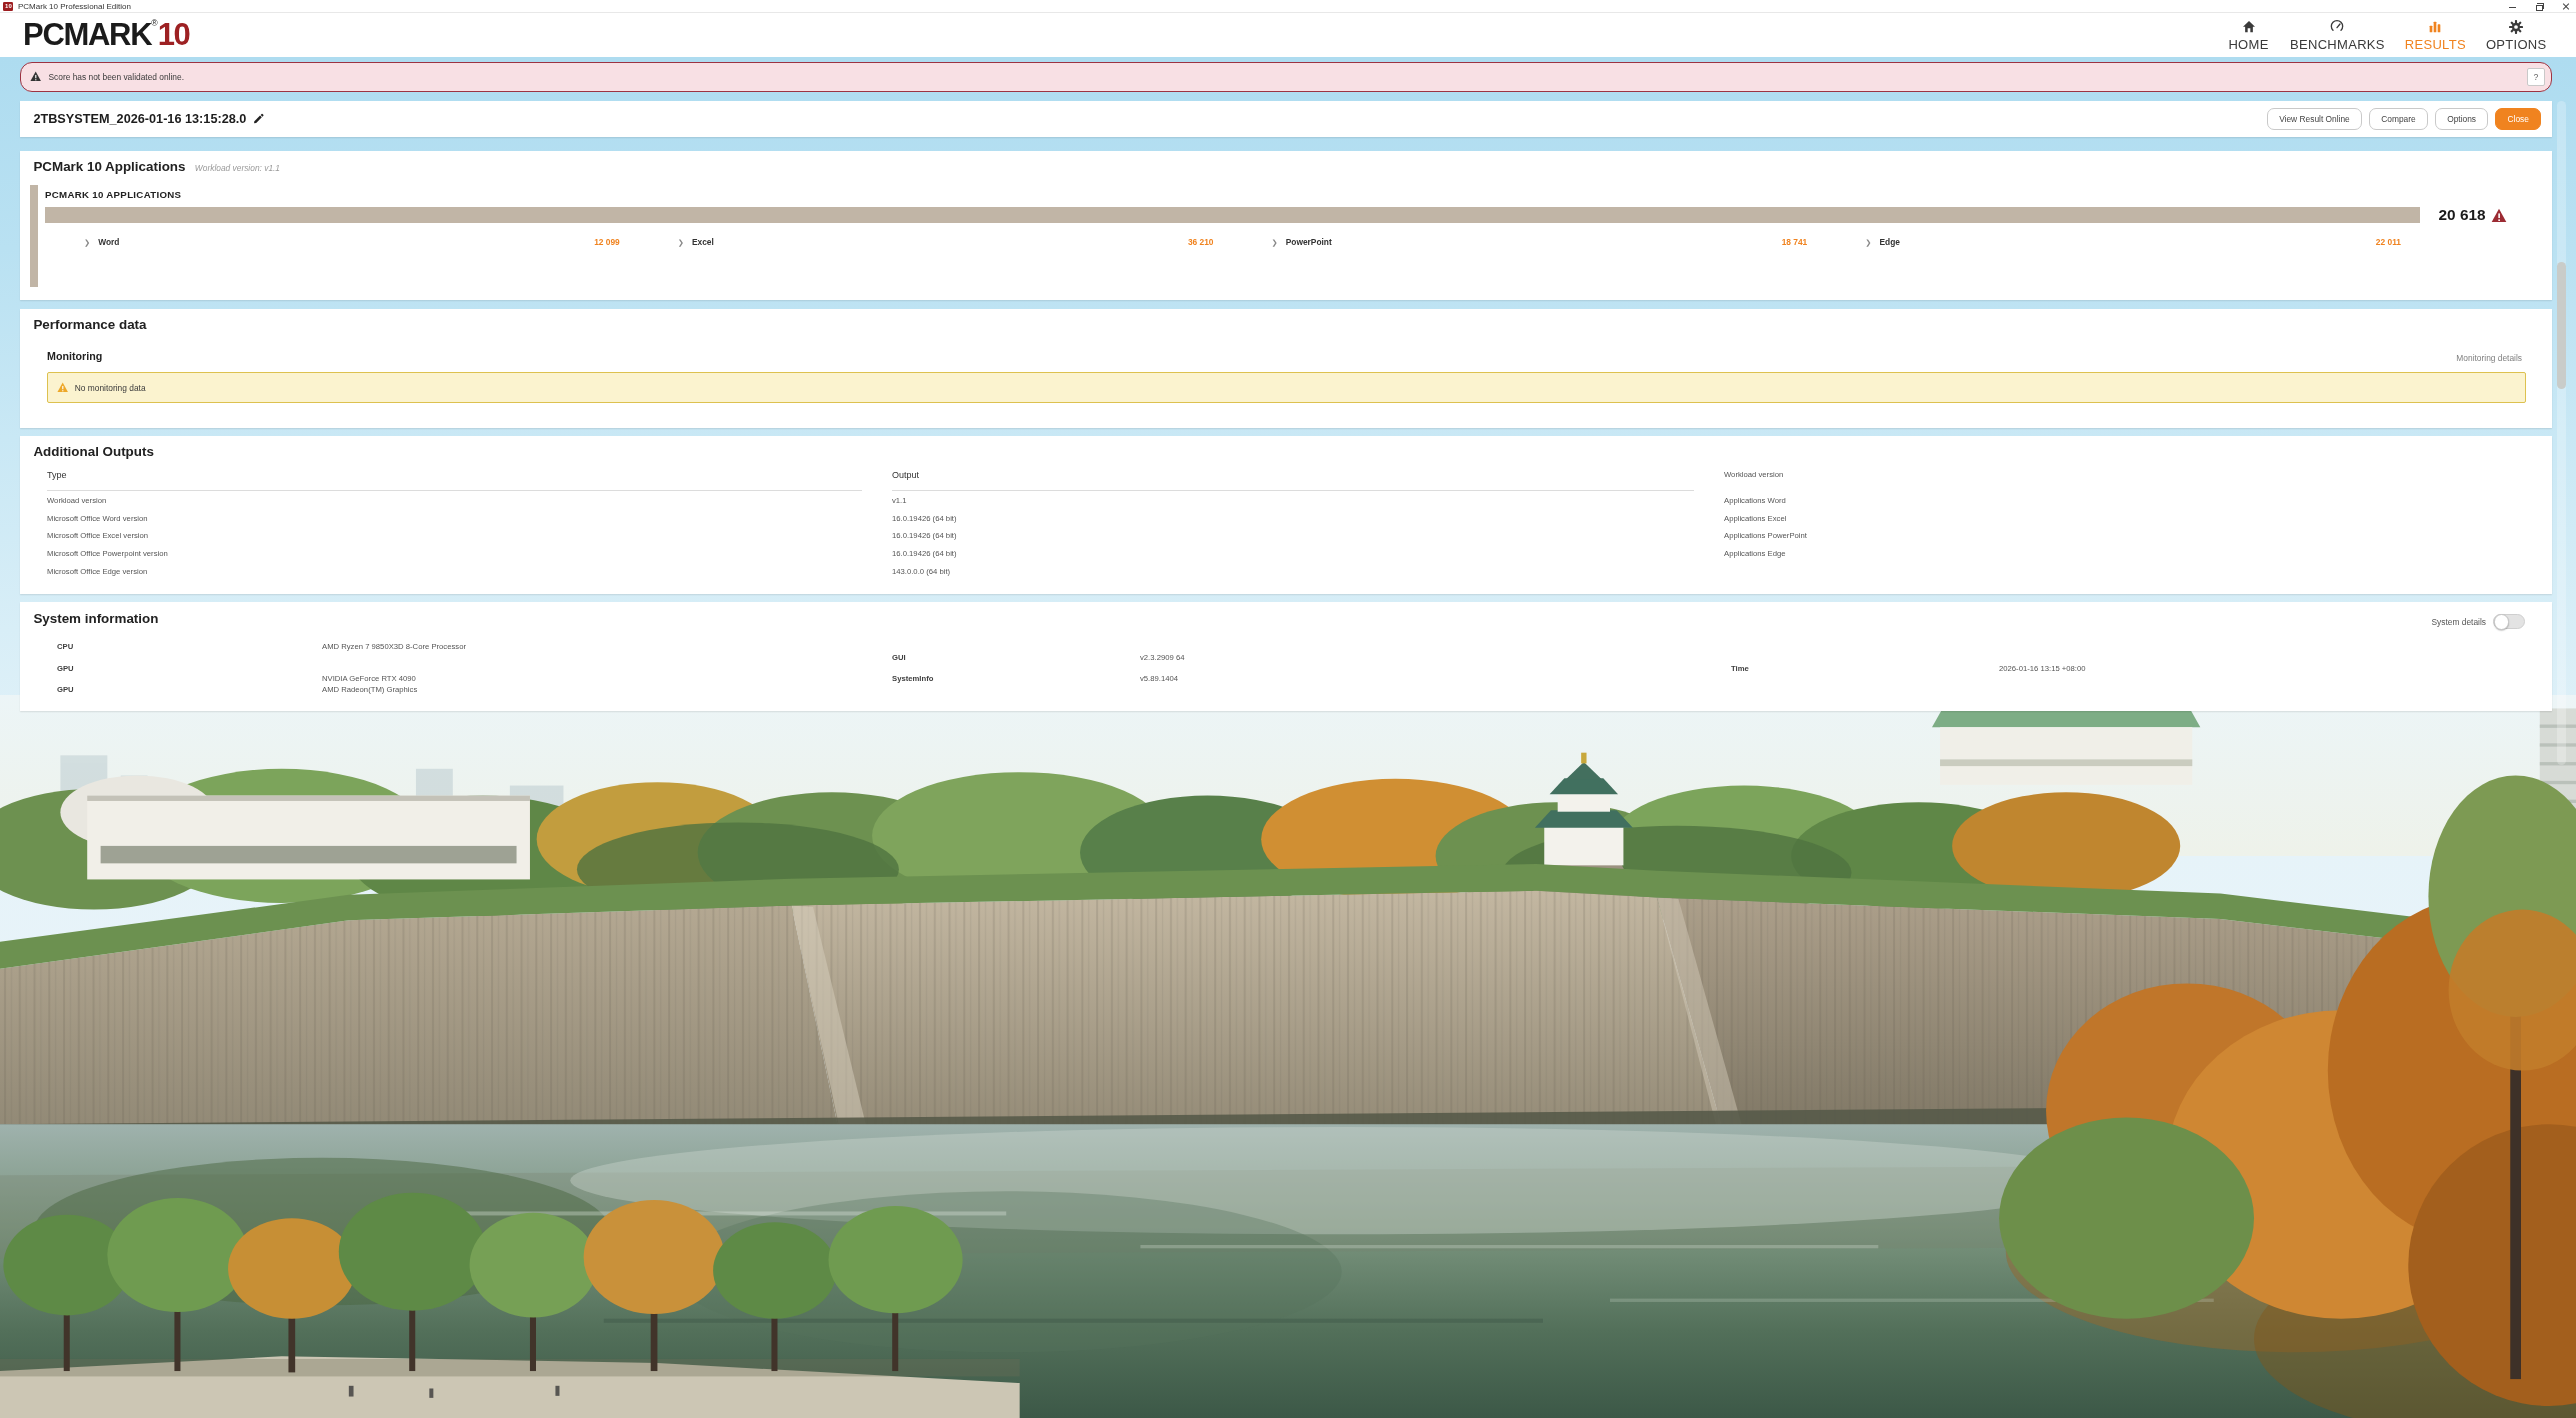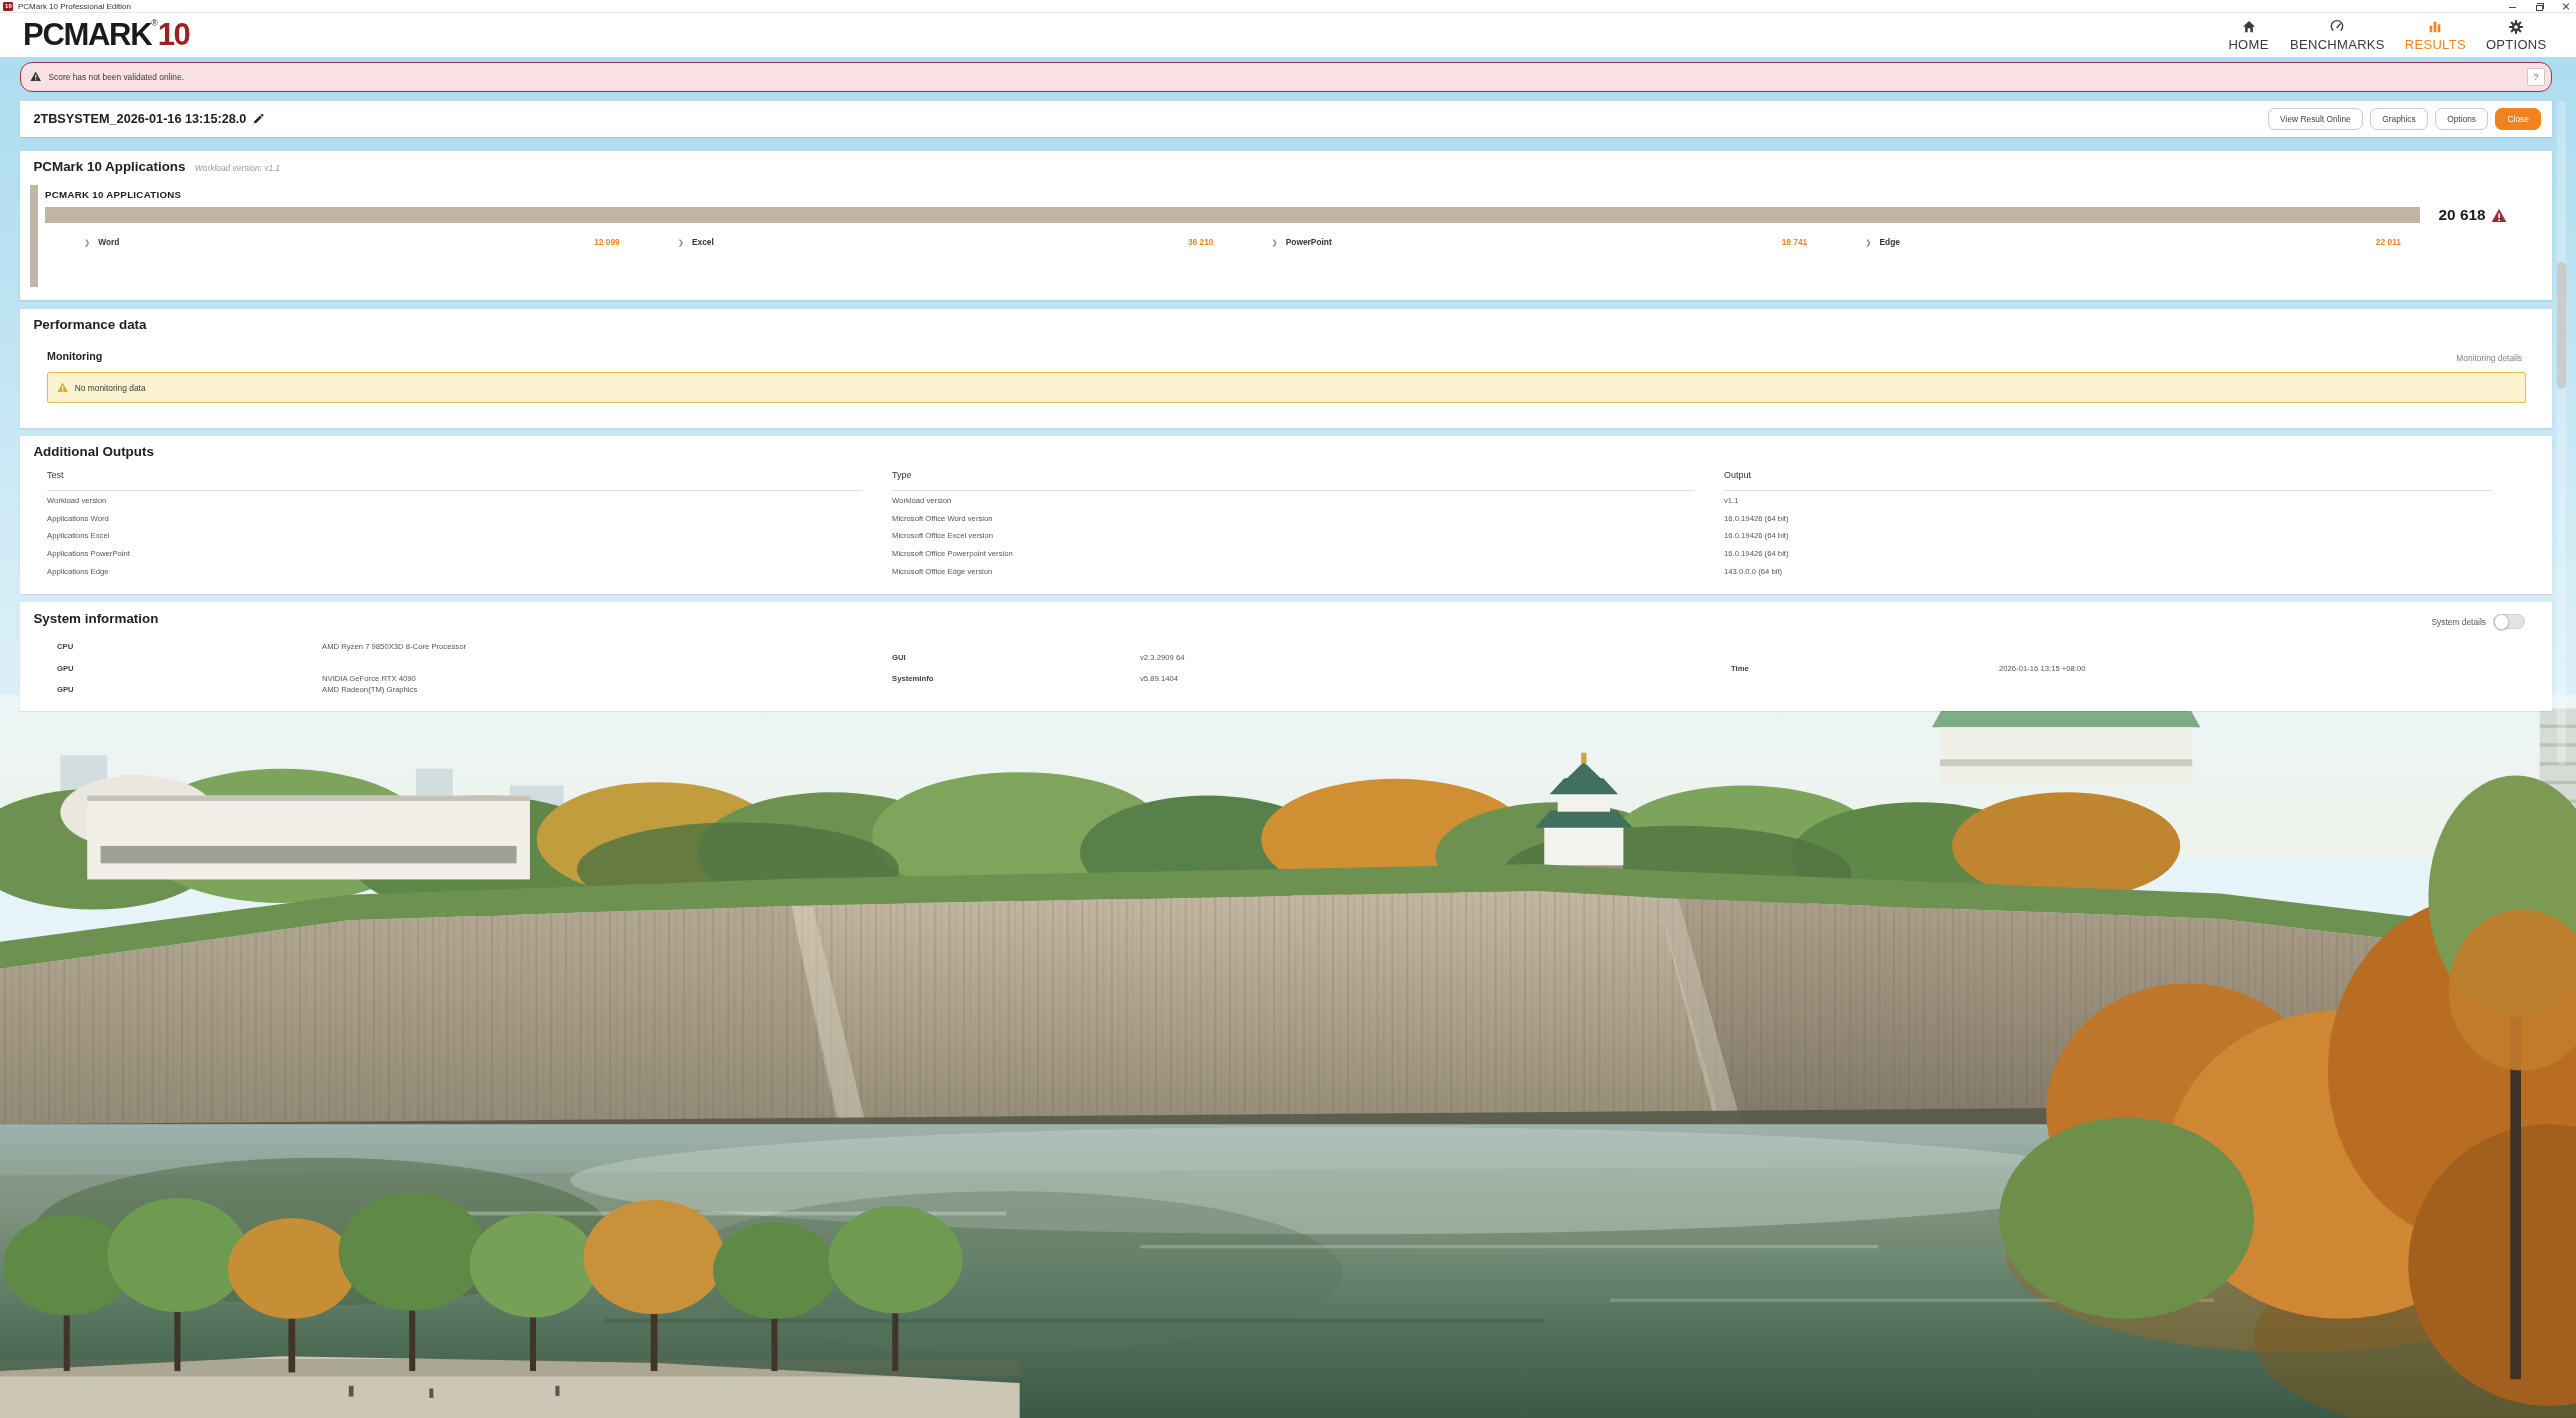--- a/index.html
+++ b/index.html
@@ -334,21 +334,21 @@
     <div class="card title-card">
       <span class="result-title">2TBSYSTEM_2026-01-16 13:15:28.0</span>
       <span class="pencil">
         <svg width="11.4" height="11.4" viewBox="0 0 24 24">
             <path d="M3 17.2 L14.8 5.4 L18.6 9.2 L6.8 21 L2.2 21.8 Z" fill="#222"></path>
             <path d="M16.2 4 L18 2.2 a1.5 1.5 0 0 1 2.1 0 L21.8 3.9 a1.5 1.5 0 0 1 0 2.1 L20 7.8 Z" fill="#222"></path>
           </svg>
       </span>
       <div class="tc-buttons">
         <div class="btn">View Result Online</div>
-        <div class="btn">Graphics</div>
+        <div class="btn">Compare</div>
         <div class="btn">Options</div>
         <div class="btn btn-close">Close</div>
       </div>
     </div>
 
     <div class="card apps-card">
       <div class="section-head">
         <span class="section-title">PCMark 10 Applications</span>
         <span class="workload">Workload version: v1.1</span>
       </div>
@@ -401,21 +401,20 @@
             <rect x="11" y="8" width="2.4" height="7" fill="#fff"></rect>
             <rect x="11" y="17" width="2.4" height="2.4" fill="#fff"></rect>
           </svg>
         <span class="warn-text">No monitoring data</span>
       </div>
     </div>
 
     <div class="card out-card">
       <div class="out-title">Additional Outputs</div>
       <div class="out-table">
-        <div class="out-th">Test</div>
         <div class="out-th">Type</div>
         <div class="out-th">Output</div>
 
         <div class="out-td">Workload version</div>
         <div class="out-td">Workload version</div>
         <div class="out-td">v1.1</div>
 
         <div class="out-td">Applications Word</div>
         <div class="out-td">Microsoft Office Word version</div>
         <div class="out-td">16.0.19426 (64 bit)</div>

